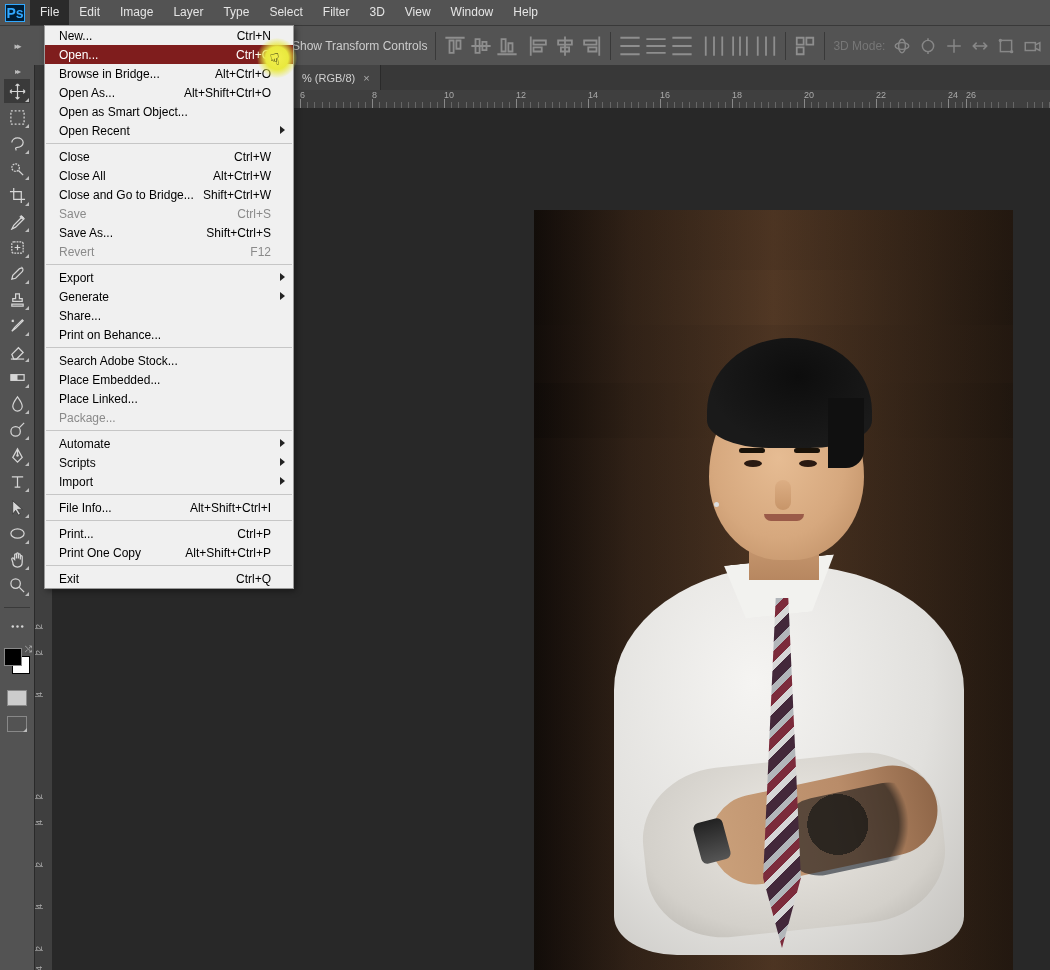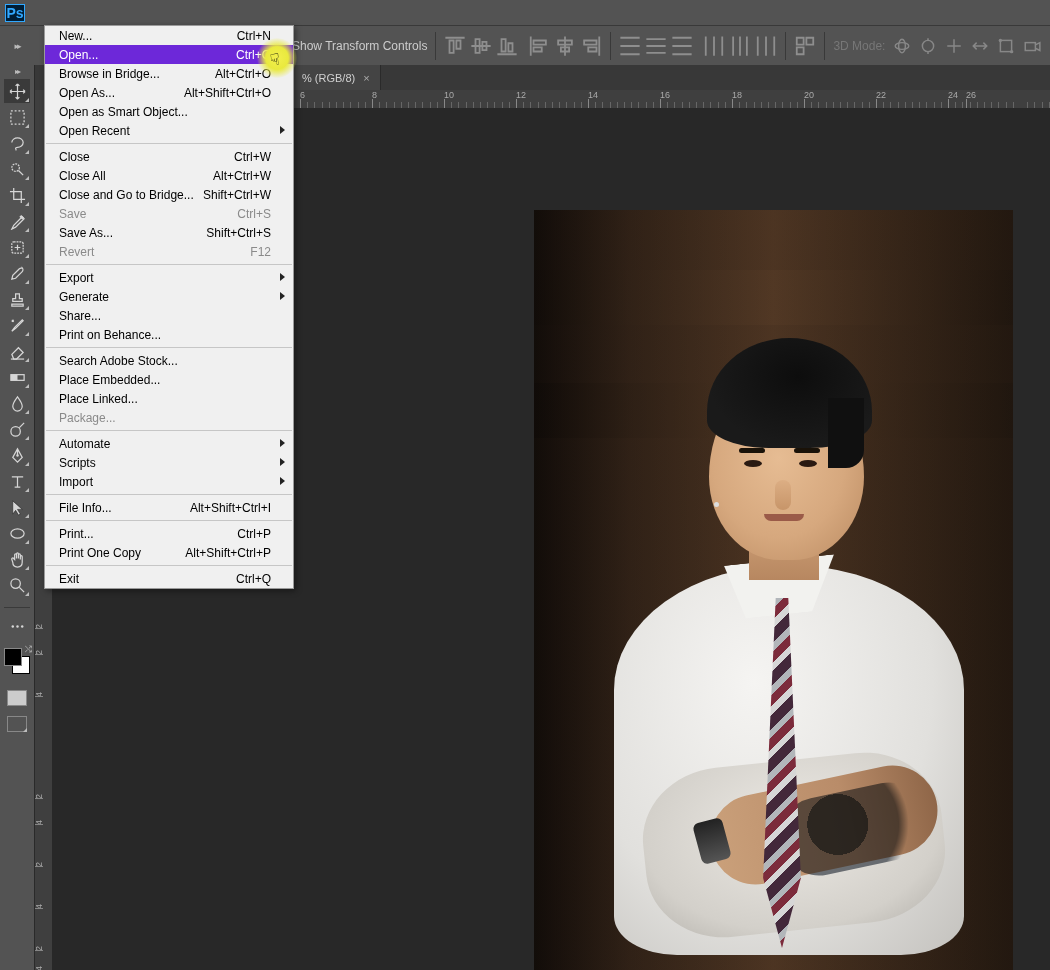--- a/index.html
+++ b/index.html
@@ -69,37 +69,50 @@
   .swatch-wrap{position:relative;width:30px;height:30px;margin-top:8px;}
   .swatch-wrap .bg{position:absolute;right:2px;bottom:2px;width:16px;height:16px;background:#fff;border:1px solid #000;}
   .swatch-wrap .fg{position:absolute;left:2px;top:2px;width:16px;height:16px;background:#000;border:1px solid #888;}
   .swatch-wrap .sw{position:absolute;right:0;top:-2px;font-size:9px;color:#ccc;}
   .mask-mode{width:18px;height:14px;margin-top:14px;border:1px solid #888;background:#ccc;}
   .screen-mode{width:18px;height:14px;margin-top:10px;border:1px solid #888;background:#535353;position:relative;}
   .screen-mode .tri{position:absolute;right:-1px;bottom:-1px;width:0;height:0;border-left:4px solid transparent;border-bottom:4px solid #bdbdbd;}
   
   .dropdown{position:absolute;left:44px;top:25px;width:248px;background:#f0f0f0;color:#000;box-shadow:2px 2px 6px rgba(0,0,0,.4);border:1px solid #9a9a9a;}
   .dropdown .mi{display:flex;align-items:center;justify-content:space-between;height:19px;padding:0 22px 0 14px;font-size:12px;position:relative;}
-  .dropdown .mi.highlight{background:#6d28d9;color:#fff;}
+  .dropdown .mi.highlight{background:#7f1d1d;color:#fff;}
   .dropdown .mi.disabled{color:#8a8a8a;}
   .dropdown .mi .arrow{position:absolute;right:8px;top:5px;width:0;height:0;border-top:4px solid transparent;border-bottom:4px solid transparent;border-left:5px solid #222;}
   .dropdown hr{border:none;border-top:1px solid #c6c6c6;margin:3px 1px;}
   
   .cursor-hl{position:absolute;left:257px;top:38px;width:40px;height:40px;border-radius:50%;background:radial-gradient(circle,#f2ef4d 0%,#e9e93e 40%,rgba(233,233,62,0) 72%);pointer-events:none;}
   .cursor-pt{position:absolute;left:270px;top:50px;font-size:16px;color:#000;pointer-events:none;transform:rotate(-5deg);}
   
   .ic{stroke:#d6d6d6;stroke-width:1.3;fill:none;}
   .icf{fill:#d6d6d6;}
 </style>
 </head>
 <body>
 
 <div class="menubar">
   <div class="ps-icon">
       <span>Ps</span>
+    </div>
+  <div id="menubar-items" style="display: flex;">
+      <div class="menuitem active">File</div>
+      <div class="menuitem">Edit</div>
+      <div class="menuitem">Image</div>
+      <div class="menuitem">Layer</div>
+      <div class="menuitem">Type</div>
+      <div class="menuitem">Select</div>
+      <div class="menuitem">Filter</div>
+      <div class="menuitem">3D</div>
+      <div class="menuitem">View</div>
+      <div class="menuitem">Window</div>
+      <div class="menuitem">Help</div>
     </div>
 </div>
 
 <div class="expand-strip">
     <span>▸▸</span>
   </div>
 
 <div class="hidden-under-menu">
   <div class="opt-tool-icn">
     <svg viewBox="0 0 20 20">

